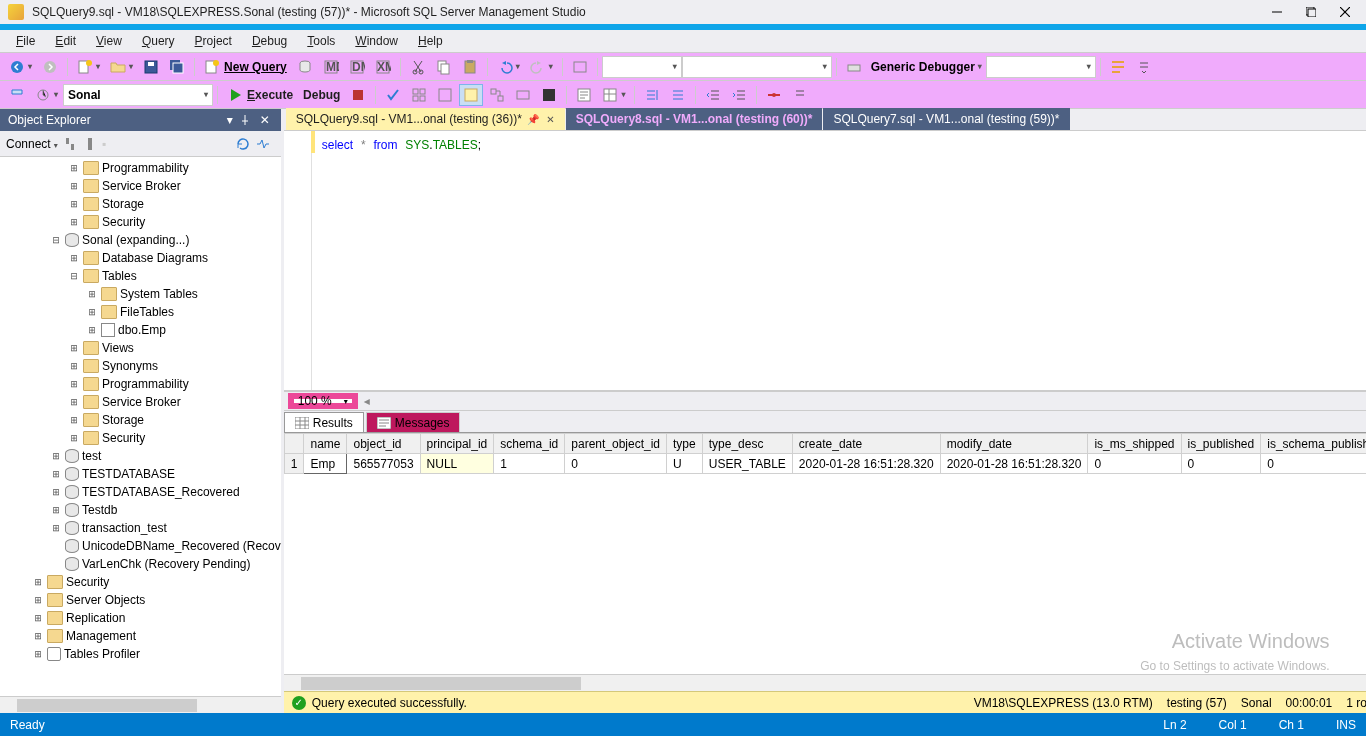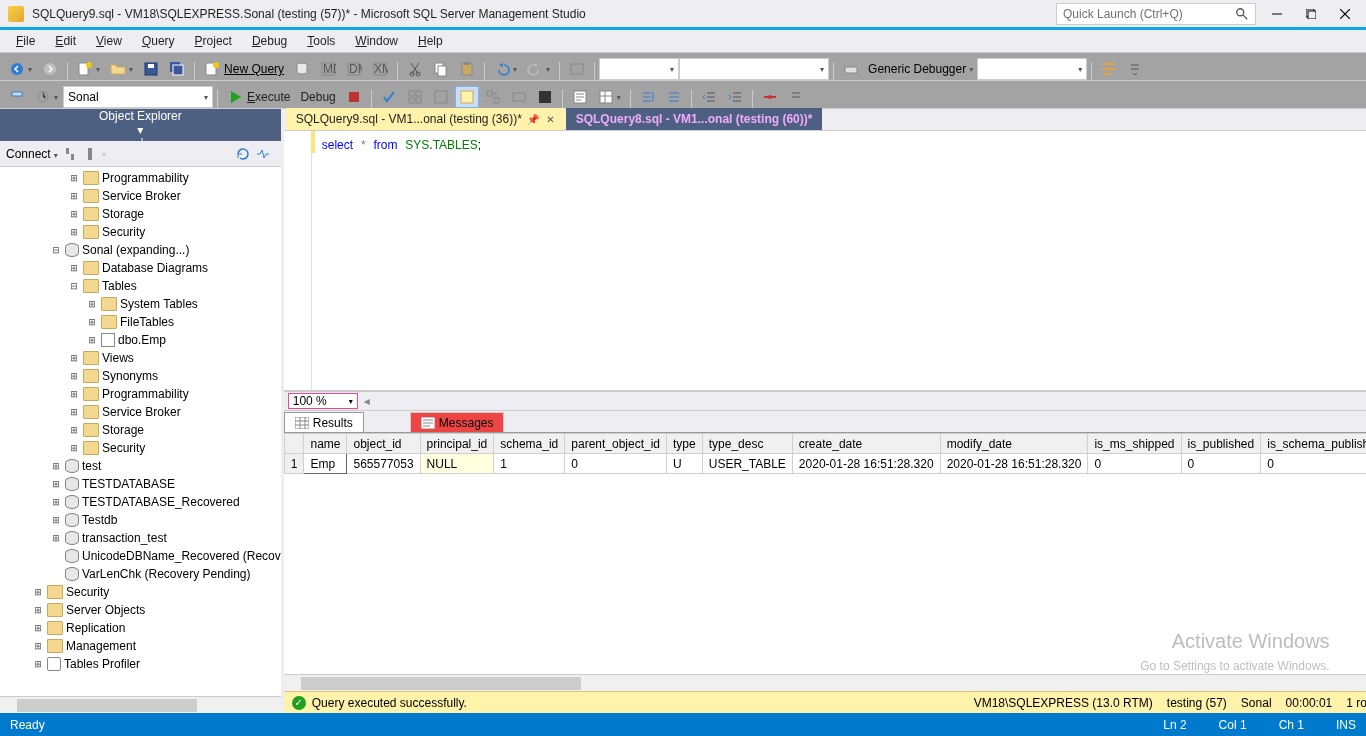--- a/index.html
+++ b/index.html
@@ -1,47 +1,47 @@
 <!DOCTYPE html>
 <html><head>
 <meta charset="utf-8">
 <style>
 * { box-sizing: border-box; margin: 0; padding: 0; font-family: "Segoe UI", Tahoma, sans-serif; font-size: 12px; }
 body { width: 1366px; height: 736px; background: #eeeef2; display: flex; flex-direction: column; overflow: hidden; }
 
 
-.titlebar { height: 30px; background: #eeeef2; display: flex; align-items: center; padding: 0 8px; border-bottom: 3px solid #0ea5e9; }
+.titlebar { height: 30px; background: #eeeef2; display: flex; align-items: center; padding: 0 8px; border-bottom: 6px solid #0ea5e9; }
 .titlebar .app-ico { width: 16px; height: 16px; margin-right: 8px; background: linear-gradient(135deg,#f5d33b,#e8a33b); border-radius: 2px; position: relative; }
 .titlebar .title-text { flex: 1; color: #1e1e1e; }
 .titlebar .quick { width: 200px; height: 22px; border: 1px solid #ccc; background: #fff; padding: 0 6px; color: #717171; display: flex; align-items: center; }
 .titlebar .quick .mag { margin-left: auto; width: 14px; height: 14px; }
 .titlebar .winbtn { width: 26px; height: 22px; display: flex; align-items: center; justify-content: center; margin-left: 8px; cursor: pointer; }
 .titlebar .winbtn svg { width: 10px; height: 10px; }
 
 
 .menubar { height: 23px; background: #eeeef2; display: flex; align-items: center; padding: 0 6px; border-bottom: 1px solid #ccc; }
 .menubar .m { padding: 2px 10px; color: #1e1e1e; cursor: pointer; }
 .menubar .m u { text-decoration: underline; }
 
 
-.toolbar { height: 28px; background: #a3a3a3; display: flex; align-items: flex-end; padding: 0 4px; border-bottom: 1px solid #ccc; }
+.toolbar { height: 28px; background: #f0abfc; display: flex; align-items: center; padding: 0 4px; border-bottom: 1px solid #ccc; font-weight: bold; }
 .tbtn { height: 22px; min-width: 22px; padding: 0 3px; display: flex; align-items: center; justify-content: center; margin: 0 1px; cursor: pointer; border: 1px solid transparent; }
 .tsep { width: 1px; height: 18px; background: #ccc; margin: 0 4px; }
 .tdrop::after { content: "▾"; font-size: 8px; margin-left: 3px; color: #555; }
 .tlabel { padding: 0 6px; color: #1e1e1e; }
 .tlabel u { text-decoration: underline; }
 .combo { height: 22px; border: 1px solid #ccc; background: #fff; padding: 0 4px; display: flex; align-items: center; min-width: 80px; }
 .combo .arrow { margin-left: auto; font-size: 8px; color: #555; }
 
 
 .body { flex: 1; display: flex; min-height: 0; }
 
 
 .oe { width: 303px; background: #fff; display: flex; flex-direction: column; border-right: 3px solid #eeeef2; }
-.oe-title { height: 32px; background: #4d6082; color: #fff; display: flex; align-items: center; padding: 0 8px; flex-direction: column; }
+.oe-title { height: 22px; background: #4d6082; color: #fff; display: flex; align-items: center; padding: 0 8px; }
 .oe-title .spacer { flex: 1; }
 .oe-title .pin, .oe-title .x { width: 16px; height: 16px; margin-left: 4px; cursor: pointer; display:flex; align-items:center; justify-content:center;}
 .oe-toolbar { height: 26px; border-bottom: 1px solid #ccc; display: flex; align-items: center; padding: 0 6px; background:#eeeef2; }
 .oe-toolbar .c { margin-right: 4px; cursor: pointer; }
 .oe-tree { flex: 1; overflow: auto; padding: 2px 0; }
 .tn { display: flex; align-items: center; height: 18px; white-space: nowrap; cursor: pointer; }
 .exp { width: 12px; text-align: center; color: #555; font-size: 9px; display:inline-block;}
 .fico { width: 16px; height: 14px; margin: 0 3px; background: #f5d890; border: 1px solid #c9a961; border-radius: 1px; }
 .dbico { width: 14px; height: 14px; margin: 0 3px; background: #e8e8e8; border: 1px solid #888; border-radius: 50% / 30%; }
 .tico { width: 14px; height: 14px; margin: 0 3px; background:#fff; border:1px solid #888;}
@@ -59,26 +59,26 @@
 .editor { flex: 0 0 260px; display: flex; background:#fff; border-bottom: 1px solid #ccc; position:relative;}
 .gutter { width: 28px; background:#fff; border-right:1px solid #e0e0e0;}
 .editor-body { flex:1; padding: 6px 10px; font-family: Consolas, monospace; font-size: 13px; position:relative;}
 .editor-body .kw { color: #0000ff; }
 .editor-body .op { color: #808080; }
 .editor-body .obj { color: #008000; }
 .editor-body .punct { color: #000; }
 .yellowbar { position:absolute; left:27px; top:0; width:4px; height:22px; background:#ffe47a;}
 
 .zoomrow { height: 20px; border-top:1px solid #ccc; border-bottom:1px solid #ccc; display:flex; align-items:center; padding:0 4px; background:#eeeef2;}
-.zoomrow .zc { width:70px; height:16px; border:1px solid #ec4899; background:#fff; padding:0 4px; display:flex; align-items:center;}
+.zoomrow .zc { width:70px; height:16px; border:6px solid #ec4899; background:#fff; padding:0 4px; display:flex; align-items:center;}
 .zoomrow .zc .arrow{margin-left:auto; font-size:8px;}
 
 .rtabs { height: 22px; display:flex; align-items:flex-end; background:#eeeef2; border-bottom:1px solid #999;}
 .rtab { height:20px; padding:0 10px; display:flex; align-items:center; border:1px solid #999; border-bottom:none; background:#fff; margin-right:2px; cursor:pointer; gap:4px;}
-.rtab.inactive { background:#ef4444; border-color:#ccc;margin-left:44px;}
+.rtab.inactive { background:#be185d; border-color:#ccc;}
 .rtab .ric{width:14px;height:12px;}
 
 .grid { flex:1; overflow:auto; background:#fff;}
 .grid table { border-collapse:collapse; }
 .grid th, .grid td { border:1px solid #d0d0d0; padding:2px 6px; text-align:left; height:20px; white-space:nowrap;}
 .grid th { background:#f0f0f0; font-weight:normal;}
 .grid .rownum { background:#f0f0f0; text-align:center; width:30px;}
 .grid td.sel { border:1px solid #666; }
 .ghscroll{height:17px; background:#f0f0f0; border-top:1px solid #ccc; position:relative;}
 .ghscroll .thumb{position:absolute; left:17px; top:2px; height:13px; width:280px; background:#cdcdcd;}
@@ -95,27 +95,20 @@
 
 
 .svgico{width:16px;height:16px; display:block;}
 </style>
 </head>
 <body>
 
 <div class="titlebar">
   <div class="app-ico"></div>
   <div class="title-text">SQLQuery9.sql - VM18\SQLEXPRESS.Sonal (testing (57))* - Microsoft SQL Server Management Studio</div>
-  <div class="quick">
-    <span>Quick Launch (Ctrl+Q)</span>
-    <svg class="mag" viewBox="0 0 16 16">
-        <circle cx="6" cy="6" r="4" fill="none" stroke="#555" stroke-width="1.5"></circle>
-        <line x1="9" y1="9" x2="14" y2="14" stroke="#555" stroke-width="1.5"></line>
-      </svg>
-  </div>
   <div class="winbtn">
       <svg viewBox="0 0 10 10">
         <line x1="0" y1="5" x2="10" y2="5" stroke="#000" stroke-width="1"></line>
       </svg>
     </div>
   <div class="winbtn">
       <svg viewBox="0 0 10 10">
         <rect x="0" y="0" width="8" height="8" fill="none" stroke="#000"></rect>
         <rect x="2" y="2" width="8" height="8" fill="#eeeef2" stroke="#000"></rect>
       </svg>
@@ -593,20 +586,23 @@
 
   <div class="docarea" style="position:relative;">
     <div class="tabstrip">
       <div class="tab active">
           <span>SQLQuery9.sql - VM1...onal (testing (36))*</span>
           <span class="pin">📌</span>
           <span class="close">✕</span>
         </div>
       <div class="tab" style="background:#4d6082;color:#f0abfc;font-weight:bold;">
           <span>SQLQuery8.sql - VM1...onal (testing (60))*</span>
+        </div>
+      <div class="tab" style="background:#4d6082;color:#fff;">
+          <span>SQLQuery7.sql - VM1...onal (testing (59))*</span>
         </div>
 
     </div>
 
     <div class="editor">
       <div class="gutter"></div>
       <div class="yellowbar"></div>
       <div class="editor-body">
         <span class="kw">select</span> <span class="op">*</span> <span class="kw">from</span> <span class="obj">SYS</span><span class="punct">.</span><span class="obj">TABLES</span><span class="punct">;</span>
       </div>

